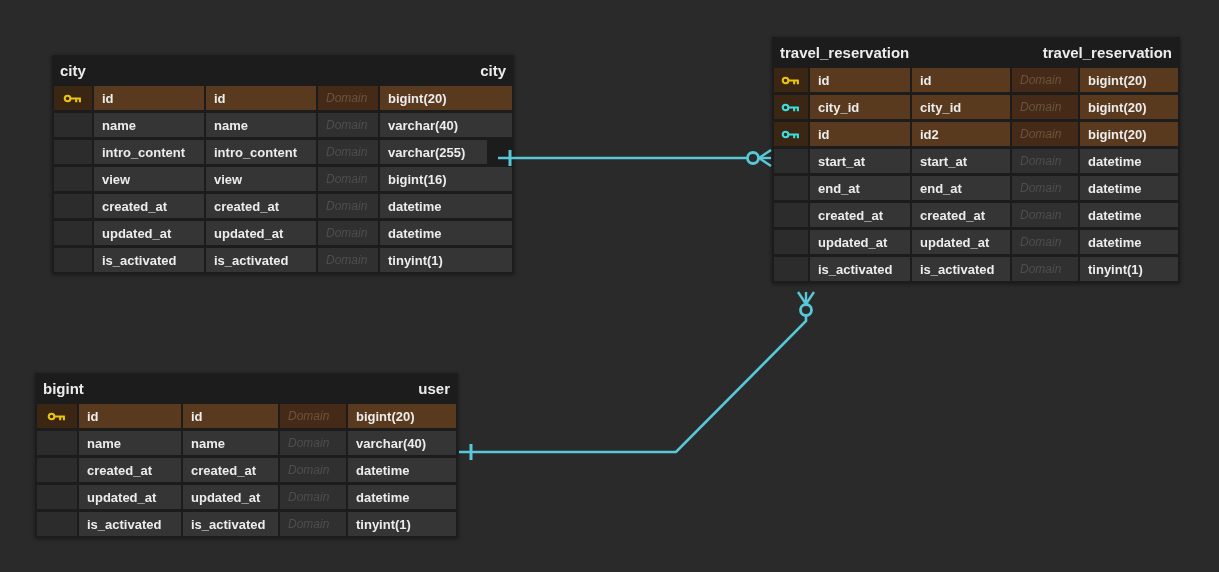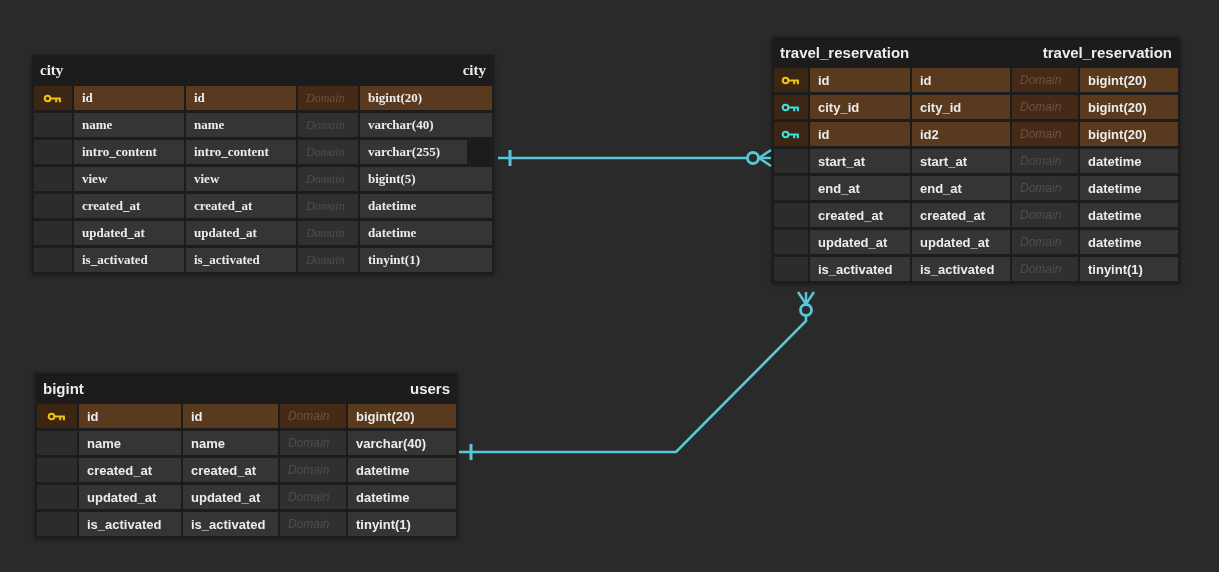--- a/index.html
+++ b/index.html
@@ -94,21 +94,21 @@
       </g>
       <g stroke="#58c8d8" fill="none">
         <polyline points="459,452 676,452 806,321 806,316" stroke-width="2.6"></polyline>
         <line x1="471" y1="444" x2="471" y2="460" stroke-width="3"></line>
         <circle cx="806" cy="310" r="5.5" stroke-width="2.8" fill="#2a2a2a"></circle>
         <line x1="806" y1="304" x2="798" y2="292" stroke-width="2.4"></line>
         <line x1="806" y1="304" x2="806" y2="292" stroke-width="2.4"></line>
         <line x1="806" y1="304" x2="814" y2="292" stroke-width="2.4"></line>
       </g>
     </svg>
-<div class="table" style="left: 32px; top: 55px; width: 462px; font-family: Liberation Serif, serif;">
+<div class="table" style="left: 52px; top: 55px; width: 462px;">
       <div class="title-bar">
         <span>city</span>
         <span>city</span>
       </div>
       <div class="row pk">
         <div class="cell c-key" style="width: 38px;">
           <svg viewBox="0 0 22 14" width="20" height="13" class="key-icon pk">
             <circle cx="5" cy="7" r="3.1" stroke-width="2.3"></circle>
             <path d="M8.3 7 H19.6 M14.5 7 V11.2 M18.6 7 V11.2" stroke-width="2.3"></path>
           </svg>
@@ -130,21 +130,21 @@
         <div class="cell c-name" style="width: 110px;">intro_content</div>
         <div class="cell c-logical" style="width: 110px;">intro_content</div>
         <div class="cell c-domain" style="width: 60px;">Domain</div>
         <div class="cell c-type" style="width: 107px;">varchar(255)</div>
       </div>
       <div class="row">
         <div class="cell c-key" style="width: 38px;"></div>
         <div class="cell c-name" style="width: 110px;">view</div>
         <div class="cell c-logical" style="width: 110px;">view</div>
         <div class="cell c-domain" style="width: 60px;">Domain</div>
-        <div class="cell c-type" style="width: 132px;">bigint(5)</div>
+        <div class="cell c-type" style="width: 132px;">bigint(16)</div>
       </div>
       <div class="row">
         <div class="cell c-key" style="width: 38px;"></div>
         <div class="cell c-name" style="width: 110px;">created_at</div>
         <div class="cell c-logical" style="width: 110px;">created_at</div>
         <div class="cell c-domain" style="width: 60px;">Domain</div>
         <div class="cell c-type" style="width: 132px;">datetime</div>
       </div>
       <div class="row">
         <div class="cell c-key" style="width: 38px;"></div>
@@ -234,21 +234,21 @@
         <div class="cell c-key" style="width: 34px;"></div>
         <div class="cell c-name" style="width: 100px;">is_activated</div>
         <div class="cell c-logical" style="width: 98px;">is_activated</div>
         <div class="cell c-domain" style="width: 66px;">Domain</div>
         <div class="cell c-type" style="width: 98px;">tinyint(1)</div>
       </div>
     </div>
     <div class="table" style="left: 35px; top: 373px; width: 423px;">
       <div class="title-bar">
         <span>bigint</span>
-        <span>users</span>
+        <span>user</span>
       </div>
       <div class="row pk">
         <div class="cell c-key" style="width: 40px;">
           <svg viewBox="0 0 22 14" width="20" height="13" class="key-icon pk">
             <circle cx="5" cy="7" r="3.1" stroke-width="2.3"></circle>
             <path d="M8.3 7 H19.6 M14.5 7 V11.2 M18.6 7 V11.2" stroke-width="2.3"></path>
           </svg>
         </div>
         <div class="cell c-name" style="width: 102px;">id</div>
         <div class="cell c-logical" style="width: 95px;">id</div>

